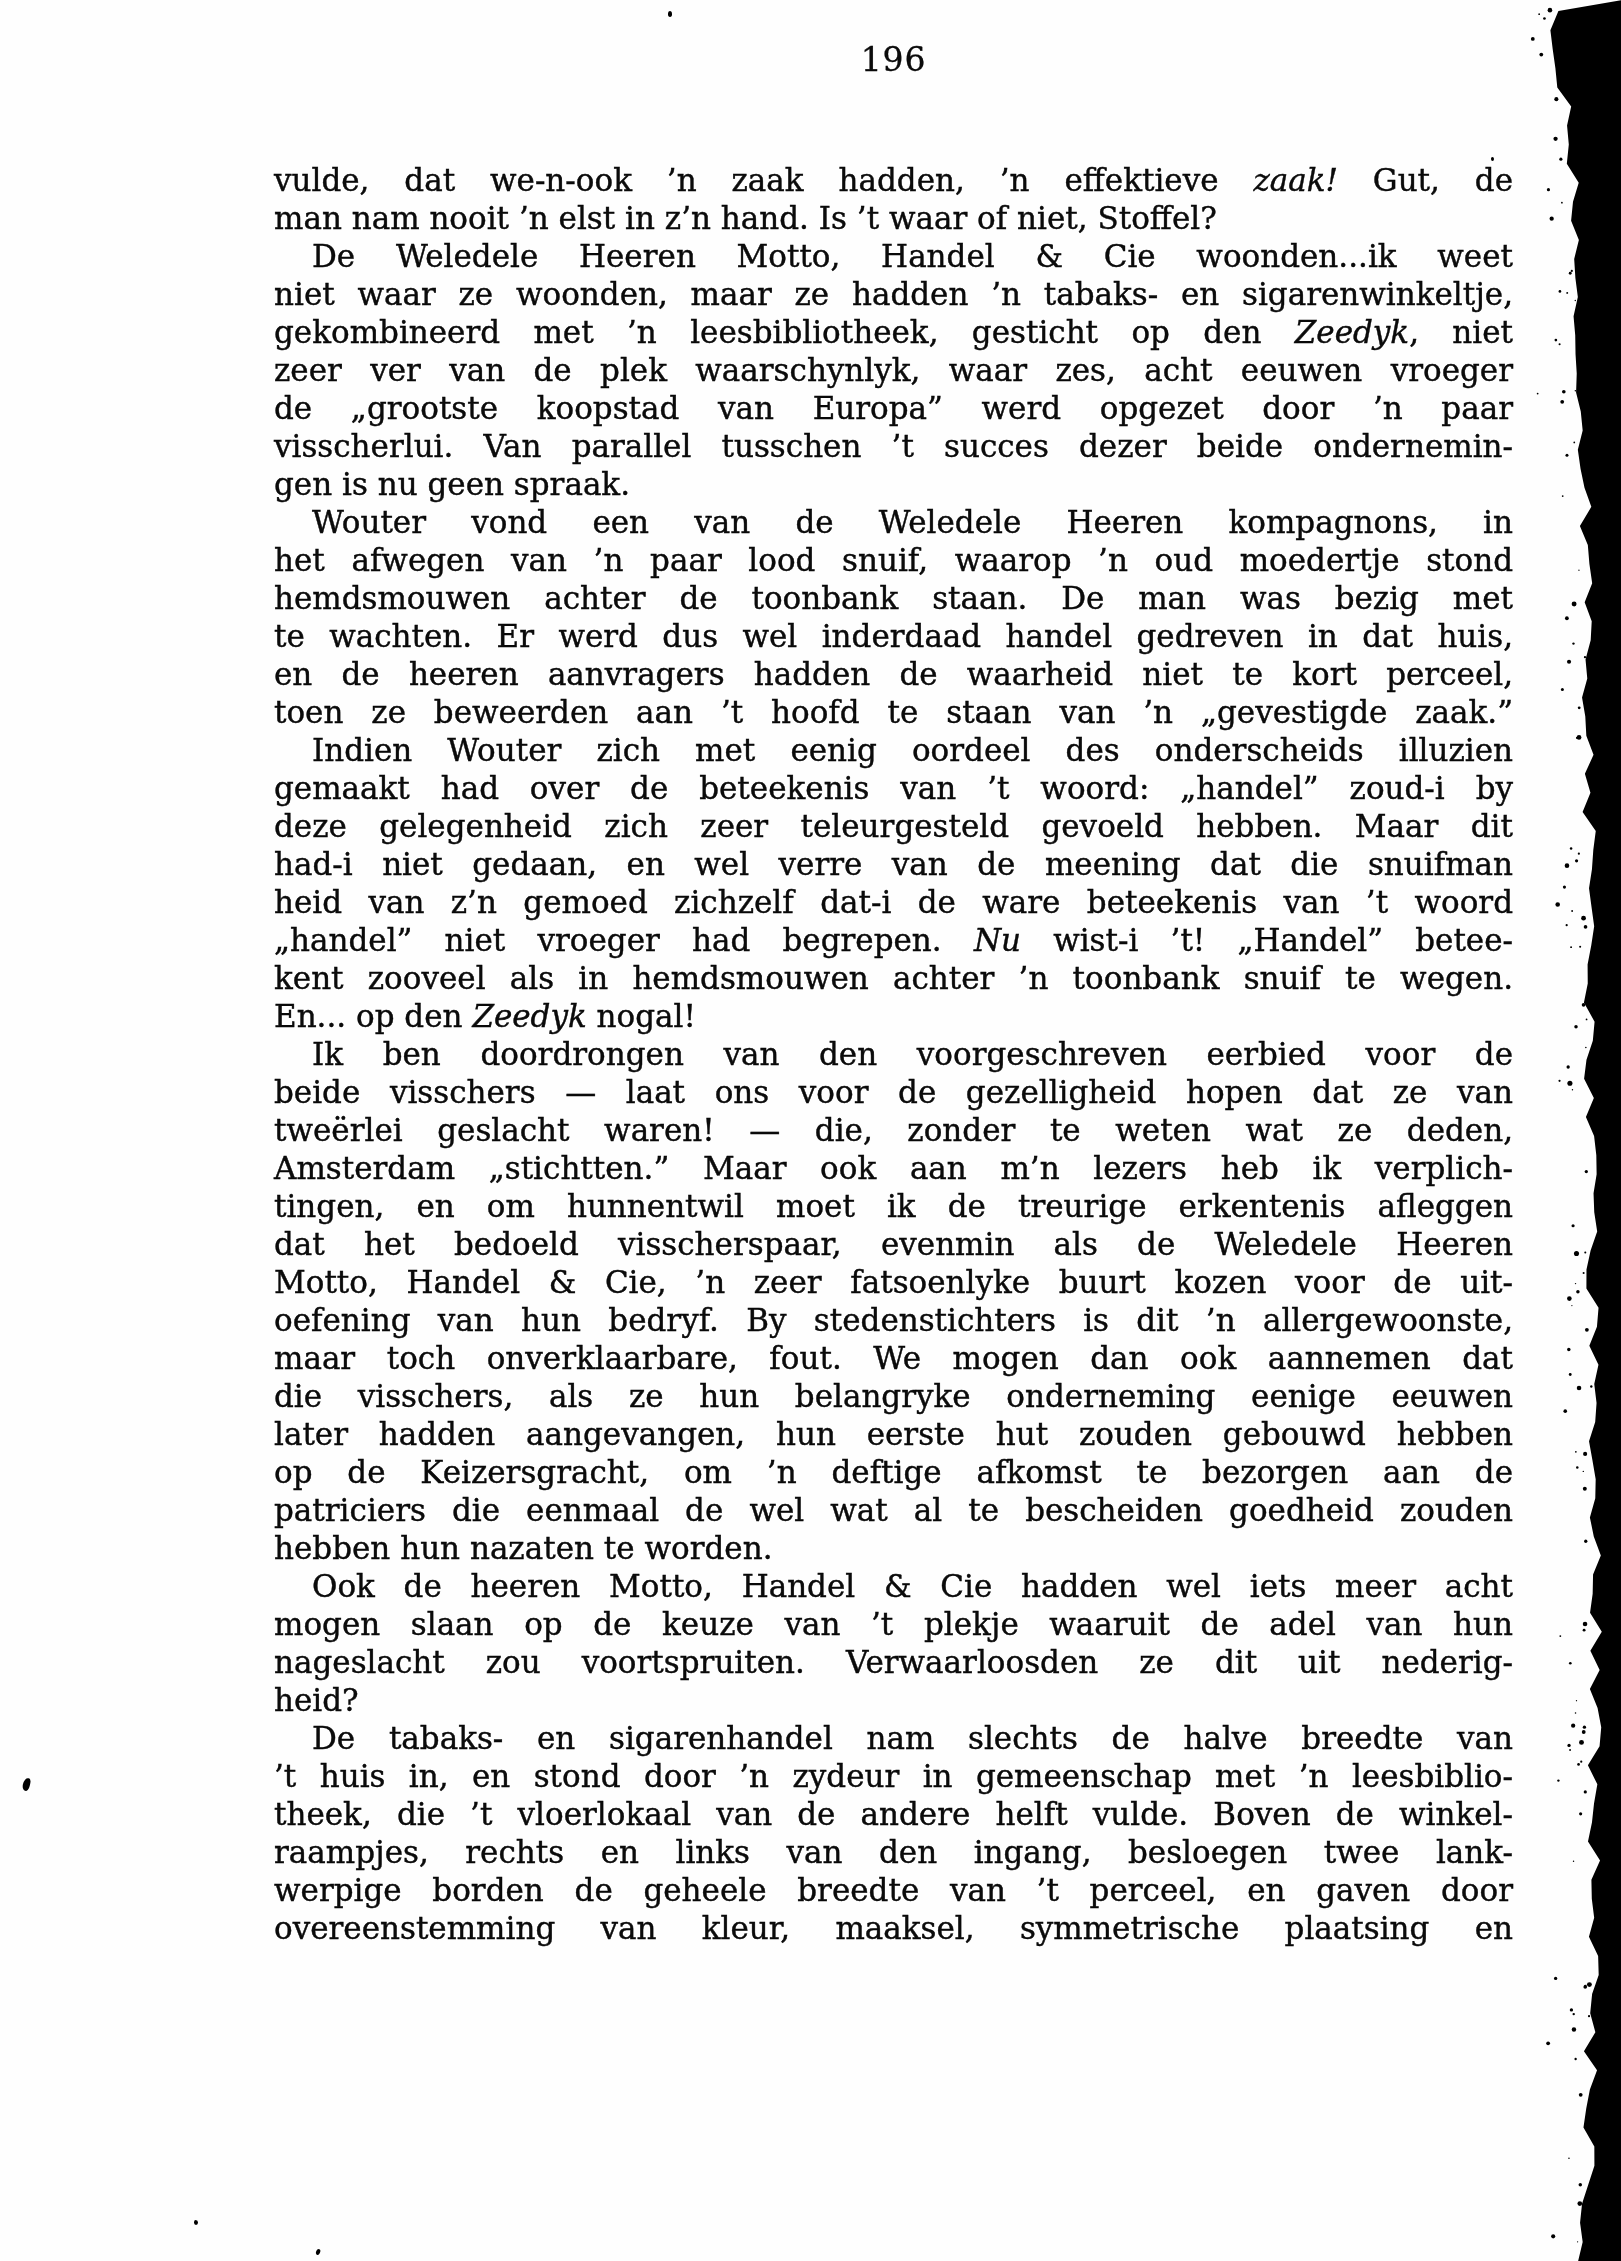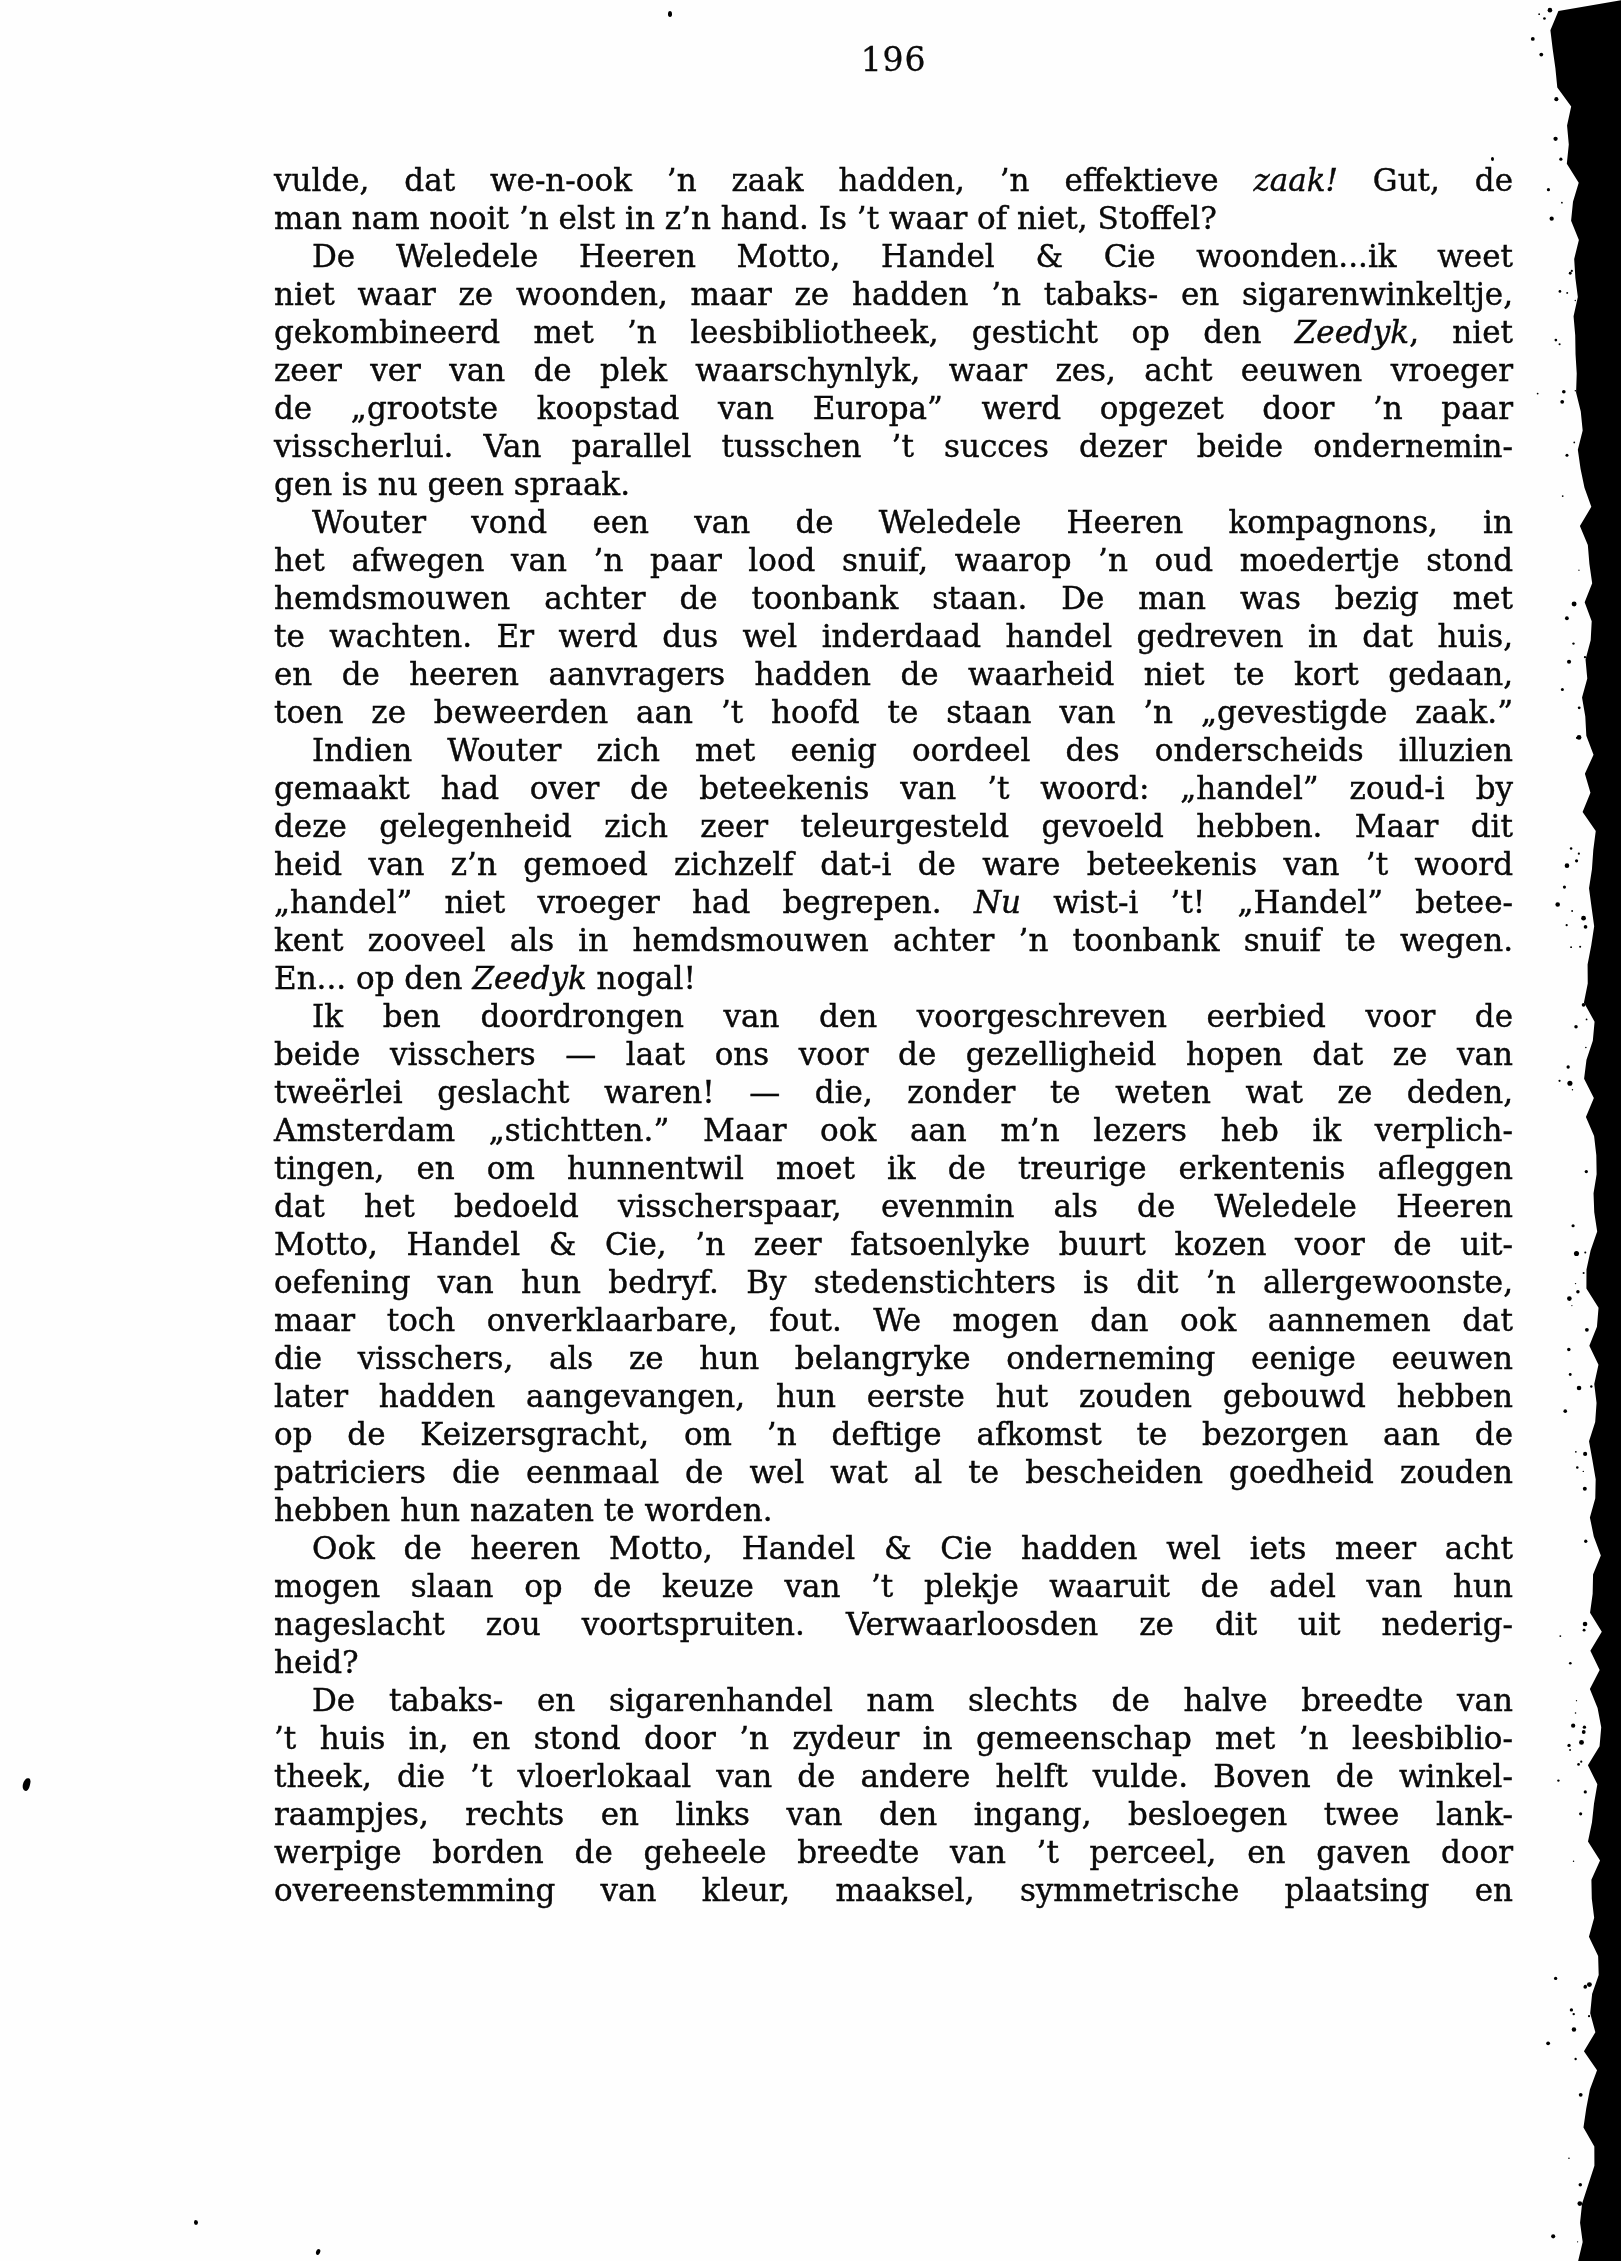--- a/index.html
+++ b/index.html
@@ -72,27 +72,28 @@
         <div class="line"><span>zeer ver van de plek waarschynlyk, waar zes, acht eeuwen vroeger</span></div>
         <div class="line"><span>de „grootste koopstad van Europa” werd opgezet door ’n paar</span></div>
         <div class="line"><span>visscherlui. Van parallel tusschen ’t succes dezer beide ondernemin-</span></div>
         <div class="line short"><span>gen is nu geen spraak.</span></div>
       </div>
       <div class="para">
         <div class="line first"><span>Wouter vond een van de Weledele Heeren kompagnons, in</span></div>
         <div class="line"><span>het afwegen van ’n paar lood snuif, waarop ’n oud moedertje stond</span></div>
         <div class="line"><span>hemdsmouwen achter de toonbank staan. De man was bezig met</span></div>
         <div class="line"><span>te wachten. Er werd dus wel inderdaad handel gedreven in dat huis,</span></div>
-        <div class="line"><span>en de heeren aanvragers hadden de waarheid niet te kort gedaan,</span></div>
+        <div class="line"><span>en de heeren aanvragers hadden de waarheid niet te kort perceel,</span></div>
         <div class="line"><span>toen ze beweerden aan ’t hoofd te staan van ’n „gevestigde zaak.”</span></div>
       </div>
       <div class="para">
         <div class="line first"><span>Indien Wouter zich met eenig oordeel des onderscheids illuzien</span></div>
         <div class="line"><span>gemaakt had over de beteekenis van ’t woord: „handel” zoud-i by</span></div>
         <div class="line"><span>deze gelegenheid zich zeer teleurgesteld gevoeld hebben. Maar dit</span></div>
+        <div class="line"><span>had-i niet gedaan, en wel verre van de meening dat die snuifman</span></div>
         <div class="line"><span>heid van z’n gemoed zichzelf dat-i de ware beteekenis van ’t woord</span></div>
         <div class="line"><span>„handel” niet vroeger had begrepen. </span><span class="it">Nu</span><span> wist-i ’t! „Handel” betee-</span></div>
         <div class="line"><span>kent zooveel als in hemdsmouwen achter ’n toonbank snuif te wegen.</span></div>
         <div class="line short"><span>En... op den </span><span class="it">Zeedyk</span><span> nogal!</span></div>
       </div>
       <div class="para">
         <div class="line first"><span>Ik ben doordrongen van den voorgeschreven eerbied voor de</span></div>
         <div class="line"><span>beide visschers — laat ons voor de gezelligheid hopen dat ze van</span></div>
         <div class="line"><span>tweërlei geslacht waren! — die, zonder te weten wat ze deden,</span></div>
         <div class="line"><span>Amsterdam „stichtten.” Maar ook aan m’n lezers heb ik verplich-</span></div>

